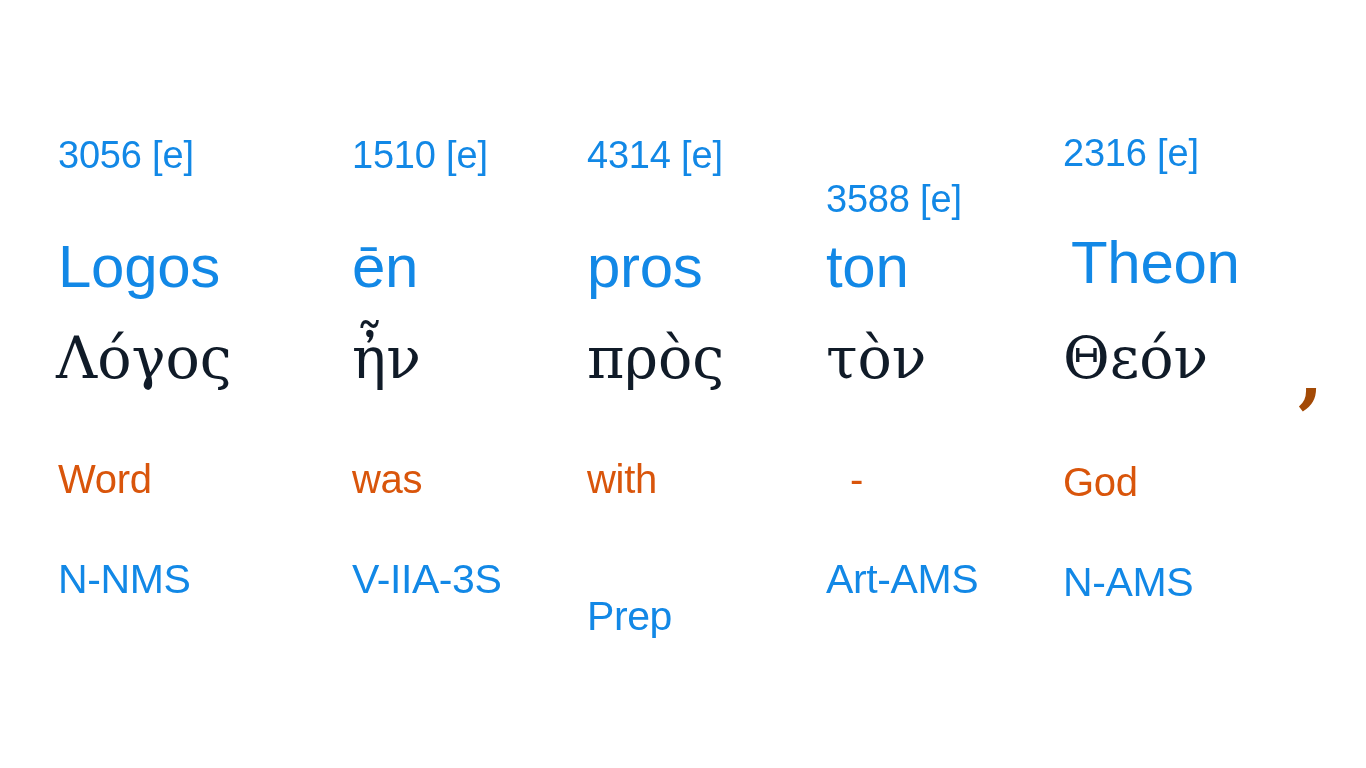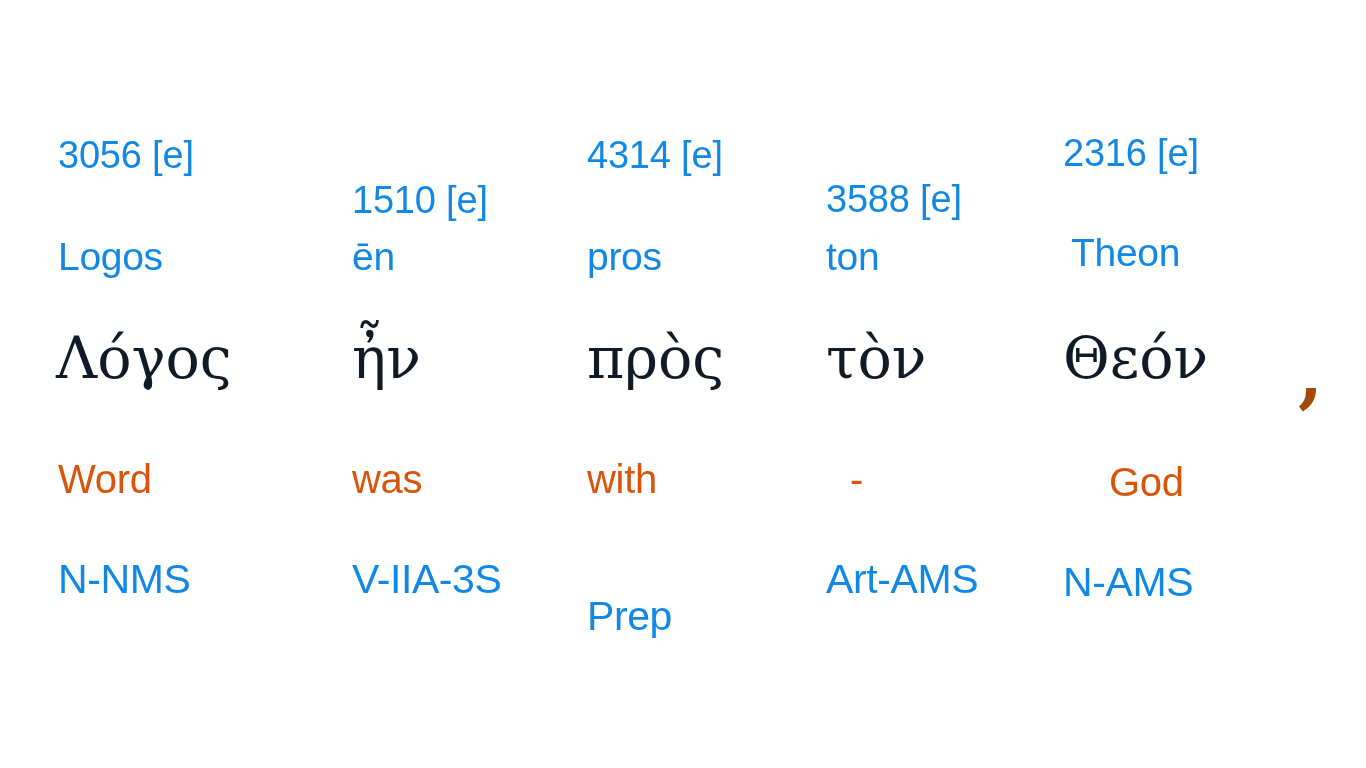--- a/index.html
+++ b/index.html
@@ -41,21 +41,21 @@
     font-family: "Liberation Sans", sans-serif;
     font-size: 38px;
     font-weight: 400;
     letter-spacing: -0.2px;
   }
 
   
   .row-translit {
     color: #1288e6;
     font-family: "Liberation Sans", sans-serif;
-    font-size: 39px;
+    font-size: 60px;
     font-weight: 400;
     letter-spacing: -0.3px;
   }
 
   
   .row-greek {
     color: #101b28;
     font-family: "DejaVu Serif", "Liberation Serif", serif;
     font-size: 57px;
     font-weight: 400;
@@ -102,21 +102,21 @@
 
   <div class="col" style="left:58px;">
     <div class="cell row-strongs" style="left:0px; top:136px;">3056 [e]</div>
     <div class="cell row-translit" style="left:0px; top:237px;">Logos</div>
     <div class="cell row-greek" style="left:-2px; top:330px;">Λόγος</div>
     <div class="cell row-gloss" style="left:0px; top:459px;">Word</div>
     <div class="cell row-parse" style="left:0px; top:559px;">N-NMS</div>
   </div>
 
   <div class="col" style="left:352px;">
-    <div class="cell row-strongs" style="left:0px; top:136px;margin-top:45px;">1510 [e]</div>
+    <div class="cell row-strongs" style="left:0px; top:136px;">1510 [e]</div>
     <div class="cell row-translit" style="left:0px; top:237px;">ēn</div>
     <div class="cell row-greek" style="left:0px; top:330px;">ἦν</div>
     <div class="cell row-gloss" style="left:0px; top:459px;">was</div>
     <div class="cell row-parse" style="left:0px; top:559px;">V-IIA-3S</div>
   </div>
 
   <div class="col" style="left:587px;">
     <div class="cell row-strongs" style="left:0px; top:136px;">4314 [e]</div>
     <div class="cell row-translit" style="left:0px; top:237px;">pros</div>
     <div class="cell row-greek" style="left:0px; top:330px;">πρὸς</div>
@@ -129,19 +129,19 @@
     <div class="cell row-translit" style="left:0px; top:237px;">ton</div>
     <div class="cell row-greek" style="left:0px; top:330px;">τὸν</div>
     <div class="cell row-gloss gloss-dash" style="left:24px; top:459px;">-</div>
     <div class="cell row-parse" style="left:0px; top:559px;">Art-AMS</div>
   </div>
 
   <div class="col" style="left:1063px;">
     <div class="cell row-strongs" style="left:0px; top:134px;">2316 [e]</div>
     <div class="cell row-translit" style="left:0px; top:233px;margin-left:8px;">Theon</div>
     <div class="cell row-greek" style="left:0px; top:330px;">Θεόν</div>
-    <div class="cell row-gloss" style="left:0px; top:462px;margin-left:46px;">God</div>
+    <div class="cell row-gloss" style="left:0px; top:462px;">God</div>
     <div class="cell row-parse" style="left:0px; top:562px;">N-AMS</div>
   </div>
 
   <div class="greek-punct" style="left:1298px; top:338px;">,</div>
 
 </div>
 
 </body></html>

